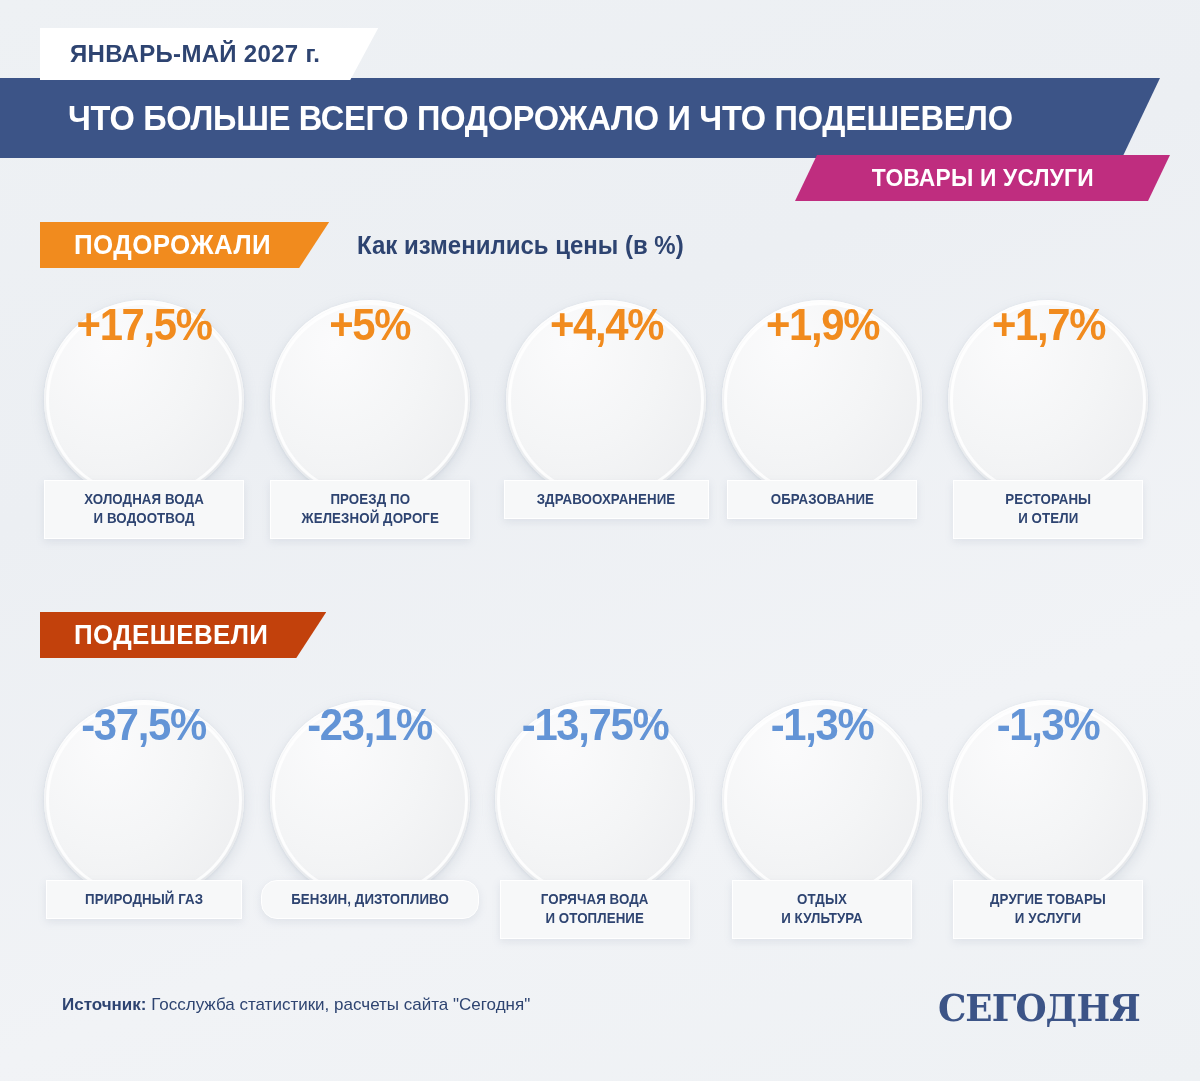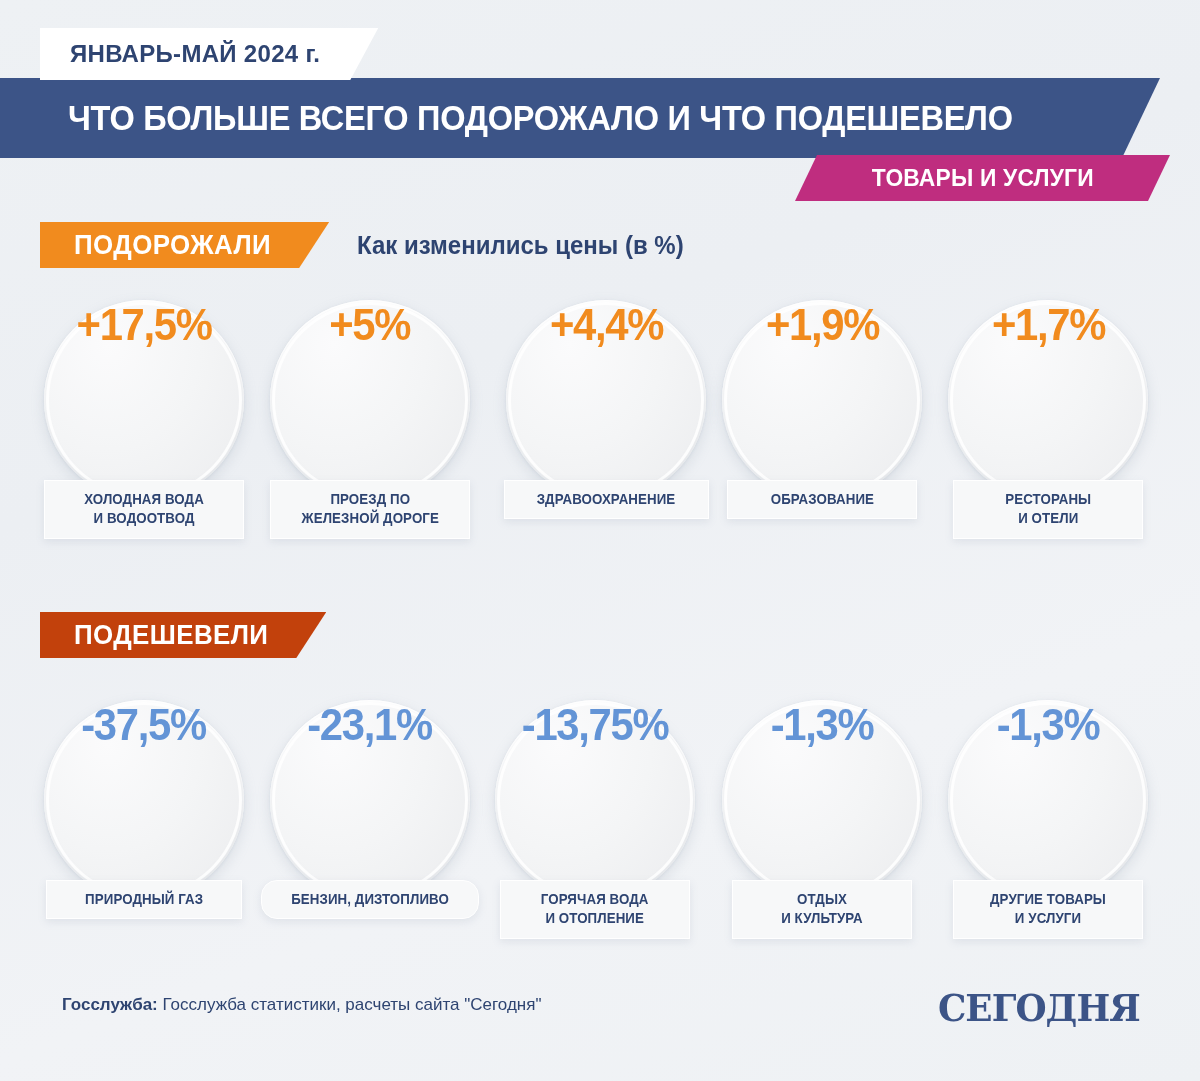--- a/index.html
+++ b/index.html
@@ -236,21 +236,21 @@
     transform-origin: right center;
     white-space: nowrap;
   }
 </style>
 </head>
 <body>
 
 <div id="header-block">
 
   <div class="date-banner">
-    <span class="date-banner-text">ЯНВАРЬ-МАЙ 2024 г.</span>
+    <span class="date-banner-text">ЯНВАРЬ-МАЙ 2027 г.</span>
   </div>
 
   <div class="title-banner">
     <span class="title-banner-text">ЧТО БОЛЬШЕ ВСЕГО ПОДОРОЖАЛО И ЧТО ПОДЕШЕВЕЛО</span>
   </div>
 
   <div class="tag-banner">
     <span class="tag-banner-text">ТОВАРЫ И УСЛУГИ</span>
   </div>
 
@@ -350,16 +350,16 @@
         <span class="bubble-value">-1,3%</span>
       </div>
       <div class="label-box" style="width: 190px; left: 5px;">
         <span class="label-text">ДРУГИЕ ТОВАРЫ<br>И УСЛУГИ</span>
       </div>
     </div>
   </div>
 
 <div id="footer">
   <div class="source">
-    <b>Госслужба:</b><span> Госслужба статистики, расчеты сайта "Сегодня"</span>
+    <b>Источник:</b><span> Госслужба статистики, расчеты сайта "Сегодня"</span>
   </div>
   <div class="logo">СЕГОДНЯ</div>
 </div>
 
 </body></html>

